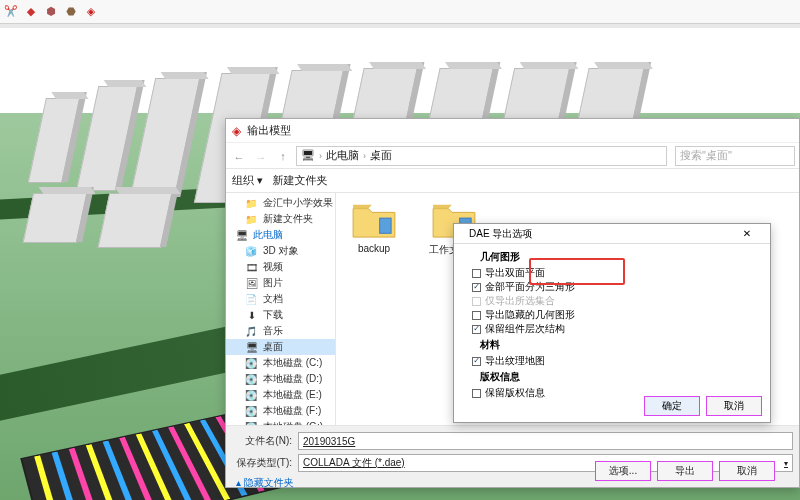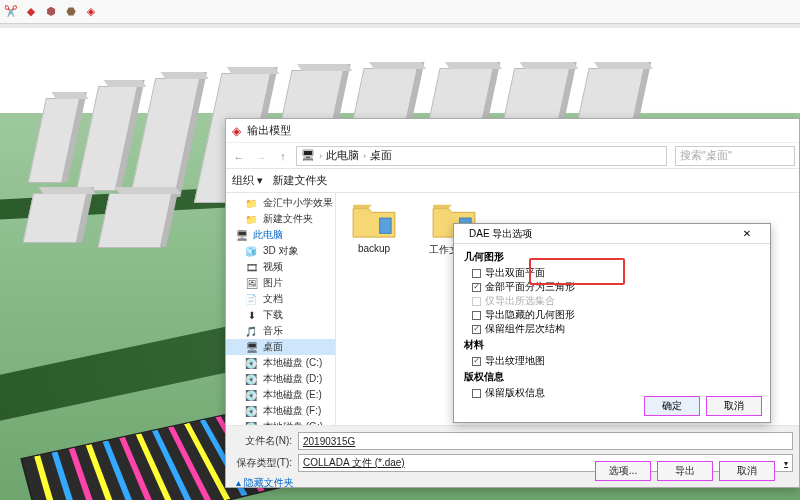--- a/index.html
+++ b/index.html
@@ -45,21 +45,21 @@
 .toggle { color:#0066cc; cursor:default;}
 .btnrow { position:absolute; right:24px; bottom:6px; display:flex; gap:6px;}
 .btn { min-width:56px; height:20px; border:1px solid #d946ef; background:#f5f5f5; font-size:10px; display:flex; align-items:center; justify-content:center;}
 
 
 .opt { position:absolute; left:453px; top:223px; width:318px; height:200px; background:#fff; border:1px solid #999; box-shadow:0 3px 10px rgba(0,0,0,0.25); font-size:10px;}
 .opt-title { height:20px; border-bottom:1px solid #ddd; display:flex; align-items:center; padding:0 15px;}
 .opt-close { margin-left:auto; width:16px; text-align:center; }
 .opt-body { padding:4px 10px;}
 .grp { margin-bottom:2px;}
-.grp-title { font-weight:bold; font-size:10px; margin:2px 0;}
+.grp-title { font-weight:bold; font-size:10px; margin:2px 16px;}
 .chk { display:flex; align-items:center; gap:4px; padding-left:8px; height:14px;}
 .chk .box { width:9px; height:9px; border:1px solid #666; display:flex; align-items:center; justify-content:center; font-size:8px; line-height:1; color:#246;}
 .chk.disabled { color:#aaa;}
 .chk.disabled .box { border-color:#ccc;}
 .highlight { position:absolute; border:2px solid #e53935; border-radius:2px; }
 .opt-btns { position:absolute; right:8px; bottom:6px; display:flex; gap:6px;}
 </style>
 </head>
 <body>
 

